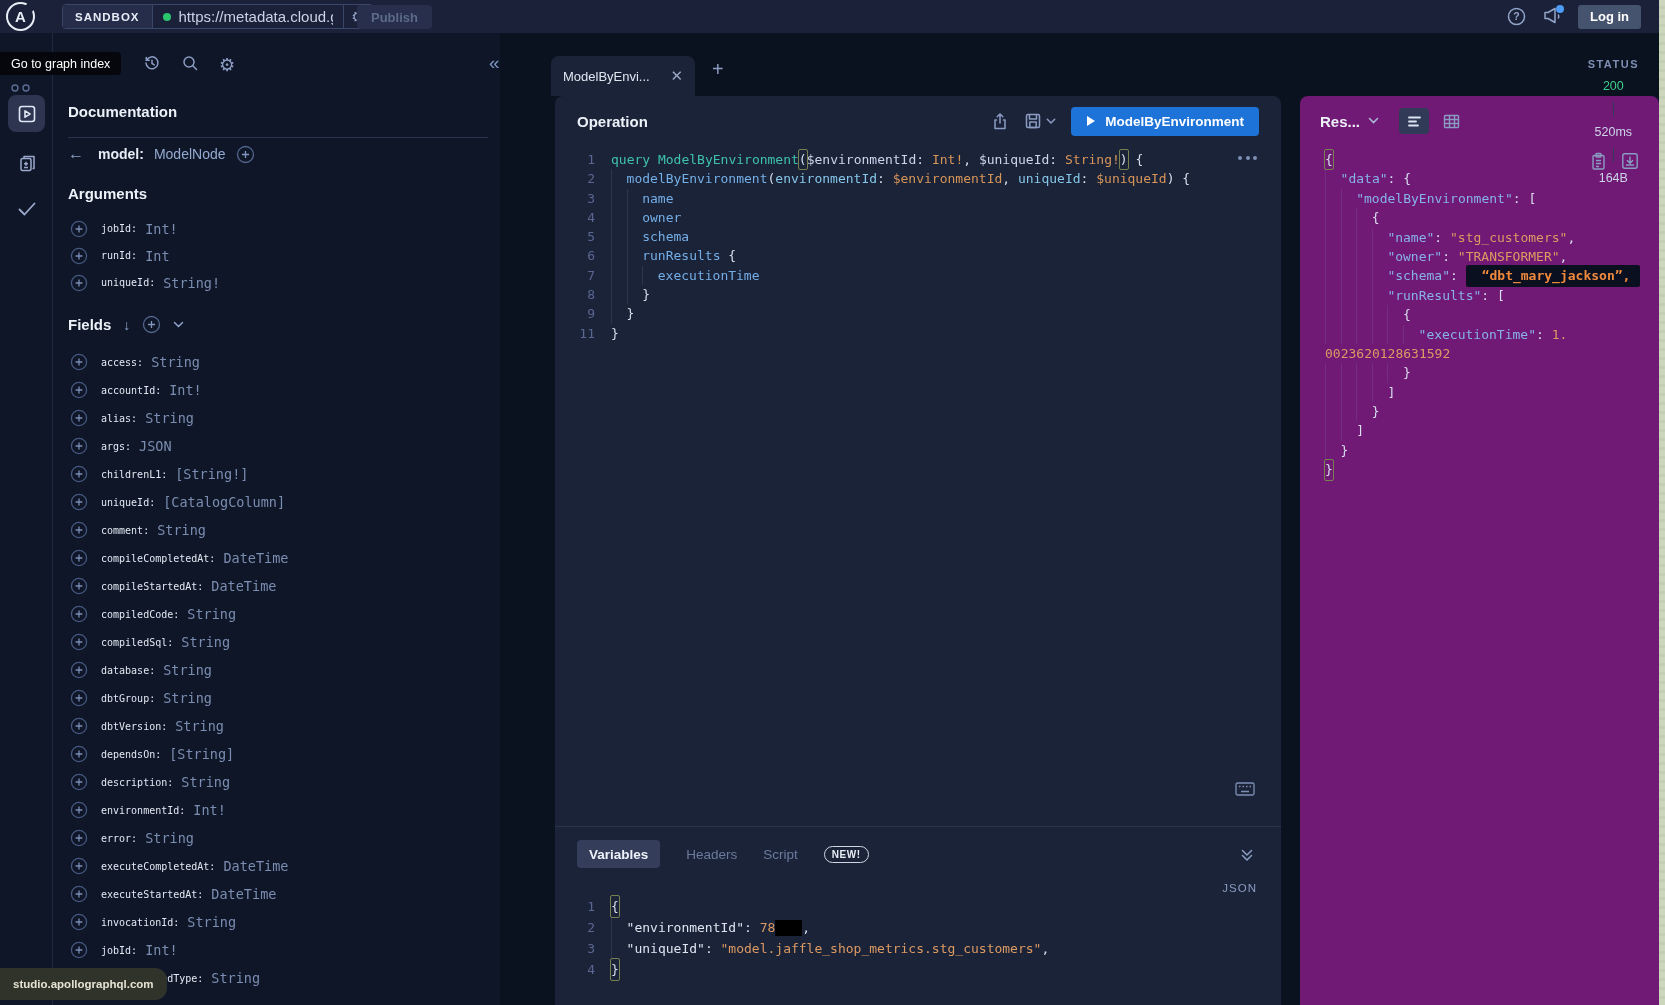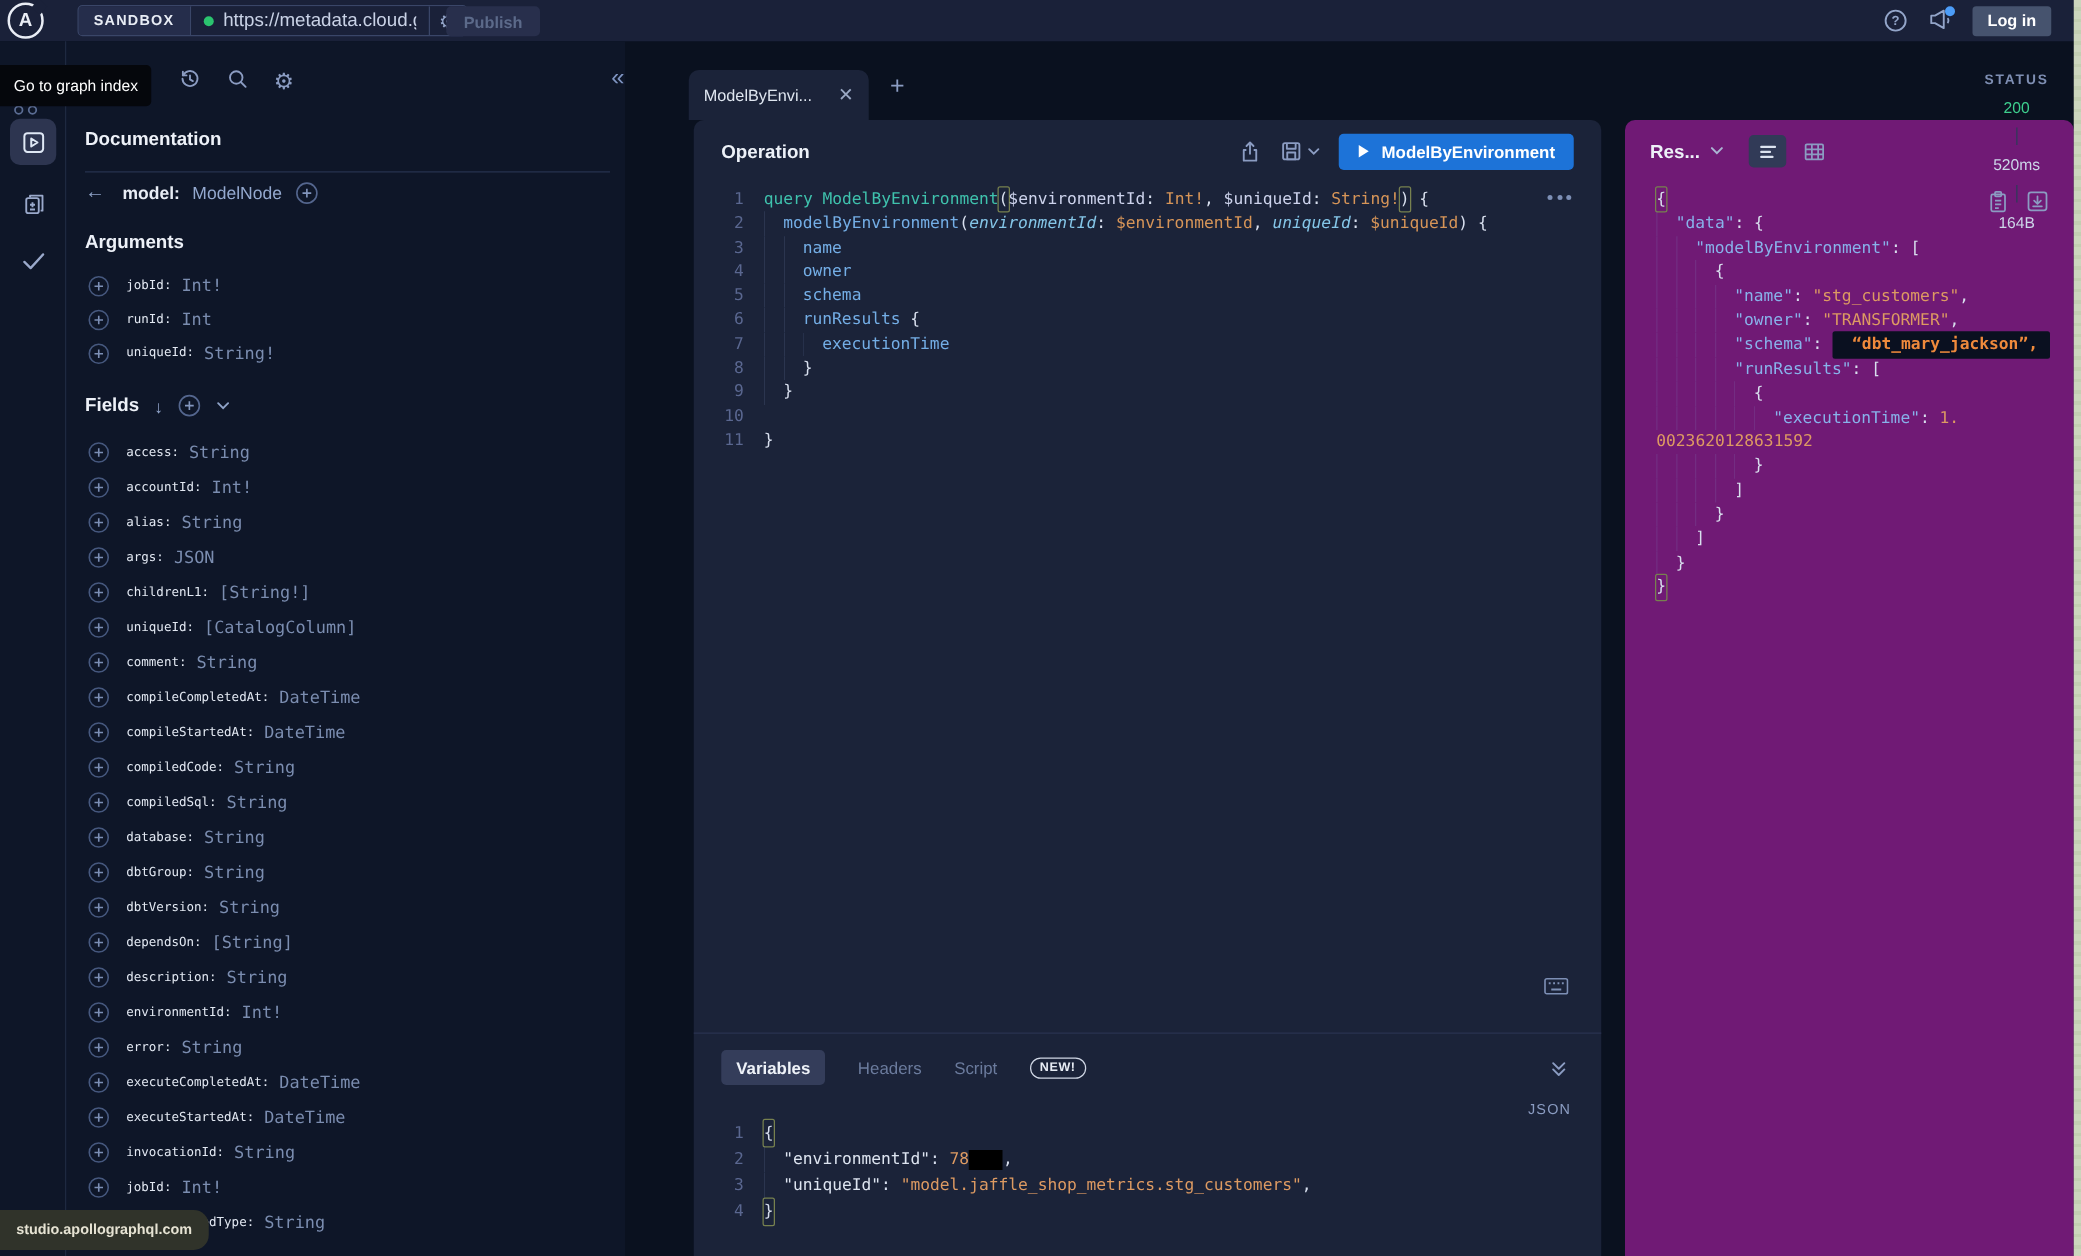--- a/index.html
+++ b/index.html
@@ -37,21 +37,21 @@
   
   .leftcol { position:absolute; left:0; top:33px; width:500px; height:972px; background:#0e1628; }
   .rail { position:absolute; left:0; top:33px; width:53px; height:972px; background:#0e1628;
           border-right:1px solid #1e2940; }
   .rail-active { position:absolute; left:8px; top:62px; width:37px; height:37px; background:#2d3550;
                  border-radius:8px; display:flex; align-items:center; justify-content:center; }
   .railicon { position:absolute; left:17px; }
   .toolicons { position:absolute; top:33px; left:0; height:62px; }
   .ticon { position:absolute; top:21px; }
   .collapse { position:absolute; left:489px; top:52px; font-size:19px; color:#7f95c2; }
-  .tooltip { position:absolute; left:0; top:52px; height:33px; background:#05070c; color:#ffffff;
+  .tooltip { position:absolute; left:0; top:52px; height:23px; background:#05070c; color:#ffffff;
              font-size:12.5px; display:flex; align-items:center; padding:0 11px;
              border-radius:0 4px 4px 0; z-index:50; }
 
   
   .tab { position:absolute; left:551px; top:56px; width:144px; height:40px; background:#1b2339;
          border-radius:8px 8px 0 0; display:flex; align-items:center; padding:0 12px; gap:10px; }
   .tabtitle { font-size:13px; color:#dfe6f0; white-space:nowrap; overflow:hidden; flex:1; }
   .tabclose { color:#9aa8c4; font-size:15px; }
   .newtab { position:absolute; left:712px; top:58px; font-size:20px; color:#8b9cc2; }
 
@@ -96,21 +96,21 @@
            font-size:13px; white-space:pre; }
   .op-code .cline { height:19.3px; line-height:19.3px; }
   .resp-code .cline { height:19.4px; line-height:19.4px; }
   .var-code .cline { height:21px; line-height:21px; }
   .lnum { flex:none; width:30px; text-align:right; margin-right:16px; color:#5a6790; }
   .guide { flex:none; width:15.6px; align-self:stretch; box-shadow:inset 1px 0 0 rgba(130,150,200,.16); }
   .cline span { white-space:pre; }
   .tk-k  { color:#3fc2ad; } .tk-op { color:#3fc2ad; }
   .tk-v  { color:#cdd3ec; } .tk-ty { color:#d79558; }
   .tk-p  { color:#d8dfee; } .tk-f  { color:#74aee6; }
-  .tk-a  { color:#85c6e8;font-style:italic; } .tk-vu { color:#d79558; }
+  .tk-a  { color:#85c6e8; } .tk-vu { color:#d79558; }
   .tk-key { color:#88b2ea; } .tk-str { color:#dd9a62; } .tk-num { color:#dd9a62; }
   .tk-vkey { color:#dde4f0; }
   .tk-bm { color:#d8dfee; border:1px solid #77814f; border-radius:2px; margin:-1px; }
   .tk-hl { background:#0a1020; color:#ef8a3c; font-weight:bold; padding:1px 10px 1px 16px; border-radius:2px; }
   .tk-redact { display:inline-block; width:27px; height:16px; background:#000; vertical-align:middle; }
 
   
   .vardivider { position:absolute; left:0; top:730px; width:726px; height:1px; background:#2a3350; }
   .vartabs { position:absolute; left:22px; top:744px; display:flex; align-items:center; gap:26px; }
   .vtab-active { background:#343d5a; border-radius:4px; height:28px; padding:0 12px; display:flex;
@@ -585,21 +585,20 @@
     <div class="code op-code" id="op-code">
         <div class="cline"><span class="lnum">1</span><span class="tk-k">query </span><span class="tk-op">ModelByEnvironment</span><span class="tk-bm">(</span><span class="tk-v">$environmentId</span><span class="tk-p">: </span><span class="tk-ty">Int!</span><span class="tk-p">, </span><span class="tk-v">$uniqueId</span><span class="tk-p">: </span><span class="tk-ty">String!</span><span class="tk-bm">)</span><span class="tk-p"> {</span></div>
         <div class="cline"><span class="lnum">2</span><span class="guide"></span><span class="tk-f">modelByEnvironment</span><span class="tk-p">(</span><span class="tk-a">environmentId</span><span class="tk-p">: </span><span class="tk-vu">$environmentId</span><span class="tk-p">, </span><span class="tk-a">uniqueId</span><span class="tk-p">: </span><span class="tk-vu">$uniqueId</span><span class="tk-p">) {</span></div>
         <div class="cline"><span class="lnum">3</span><span class="guide"></span><span class="guide"></span><span class="tk-f">name</span></div>
         <div class="cline"><span class="lnum">4</span><span class="guide"></span><span class="guide"></span><span class="tk-f">owner</span></div>
         <div class="cline"><span class="lnum">5</span><span class="guide"></span><span class="guide"></span><span class="tk-f">schema</span></div>
         <div class="cline"><span class="lnum">6</span><span class="guide"></span><span class="guide"></span><span class="tk-f">runResults</span><span class="tk-p"> {</span></div>
         <div class="cline"><span class="lnum">7</span><span class="guide"></span><span class="guide"></span><span class="guide"></span><span class="tk-f">executionTime</span></div>
         <div class="cline"><span class="lnum">8</span><span class="guide"></span><span class="guide"></span><span class="tk-p">}</span></div>
         <div class="cline"><span class="lnum">9</span><span class="guide"></span><span class="tk-p">}</span></div>
-        <div class="cline"><span class="lnum">10</span></div>
         <div class="cline"><span class="lnum">11</span><span class="tk-p">}</span></div>
       </div>
 
     <span class="kbicon">
       <svg width="20" height="14" viewBox="0 0 20 14" fill="none" stroke="#7d8fb5" stroke-width="1.3">
           <rect x="1" y="1" width="18" height="12" rx="1.5"></rect>
           <path d="M4 4.5h1.5M7.5 4.5H9M11 4.5h1.5M14.5 4.5H16M6 9.5h8" stroke-width="1.6"></path>
         </svg>
     </span>
 

